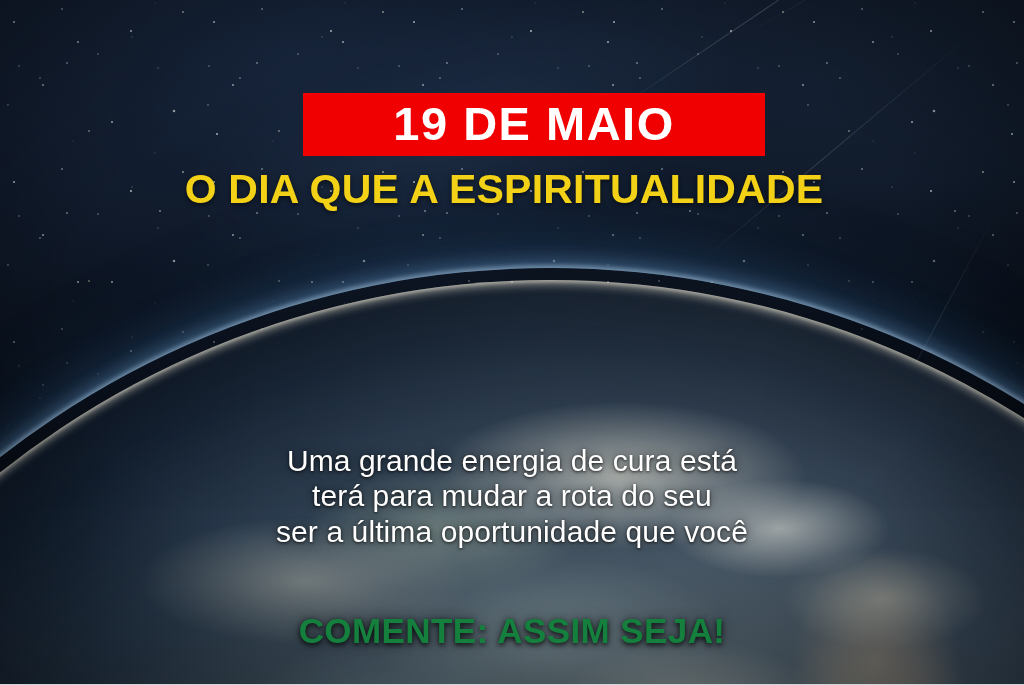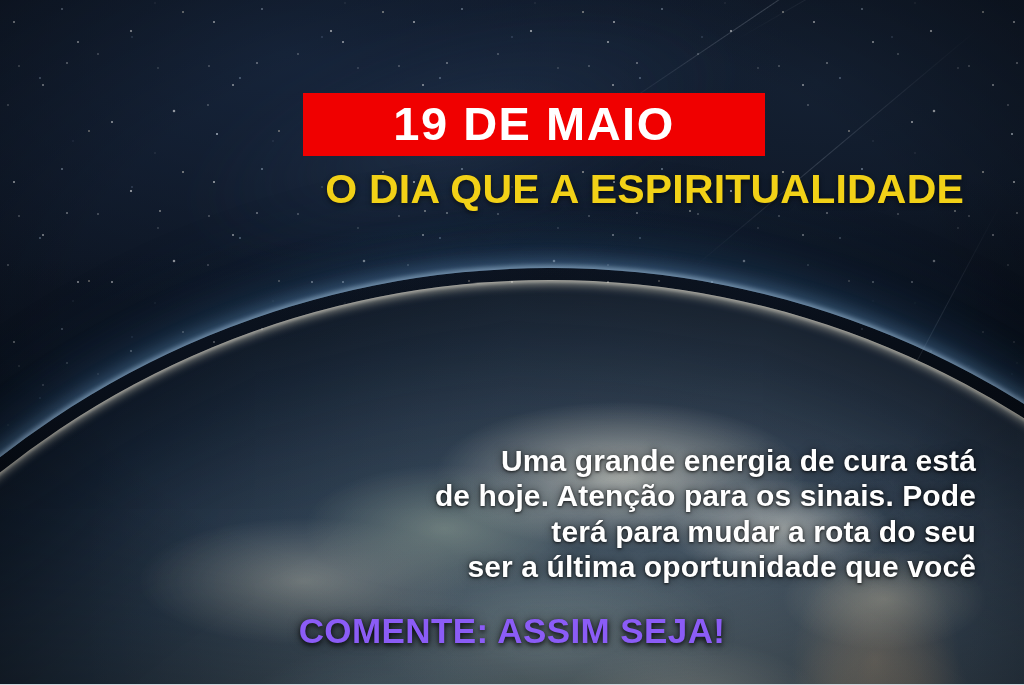--- a/index.html
+++ b/index.html
@@ -250,40 +250,40 @@
     line-height: 1;
     white-space: nowrap;
     transform: translateY(-1px);
   }
 
   .headline {
     position: absolute;
     left: 0;
     right: 16px;
     top: 166px;
-    text-align: right;
+    text-align: center;
     color: #f2d117;
     font-size: 41px;
     font-weight: 700;
     line-height: 1.16;
     letter-spacing: 0.2px;
     padding: 0 44px;
     text-shadow: 0 2px 5px rgba(0,0,0,0.55);
   }
   .headline .l2 { display: block; }
 
   .body-copy {
     position: absolute;
     left: 0;
     right: 0;
     top: 443px;
-    text-align: right;
+    text-align: center;
     color: #ffffff;
     font-size: 30px;
-    font-weight: 700;
+    font-weight: 400;
     line-height: 1.175;
     letter-spacing: 0.1px;
     padding: 0 48px;
     text-shadow:
       0 1px 3px rgba(0,0,0,0.75),
       0 0 10px rgba(0,0,0,0.55);
   }
   .body-copy span { display: block; }
 
   .cta {
@@ -335,21 +335,20 @@
     <div class="date-banner" style="background: rgb(240, 0, 0);">
       <span class="date-banner-label" style="color: rgb(255, 255, 255);">19 DE MAIO</span>
     </div>
 
     <div class="headline" style="color: rgb(242, 209, 23);">
       <span class="l1">O DIA QUE A ESPIRITUALIDADE</span>
     </div>
 
     <div class="body-copy" style="color: rgb(255, 255, 255);">
       <span>Uma grande energia de cura está</span>
-      <span>de hoje. Atenção para os sinais. Pode</span>
       <span>terá para mudar a rota do seu</span>
       <span>ser a última oportunidade que você</span>
     </div>
 
-    <div class="cta" style="color: #8b5cf6; text-align: center;">COMENTE: ASSIM SEJA!</div>
+    <div class="cta" style="color: #15803d; text-align: center;">COMENTE: ASSIM SEJA!</div>
 
   </div>
 </div>
 
 </body></html>

